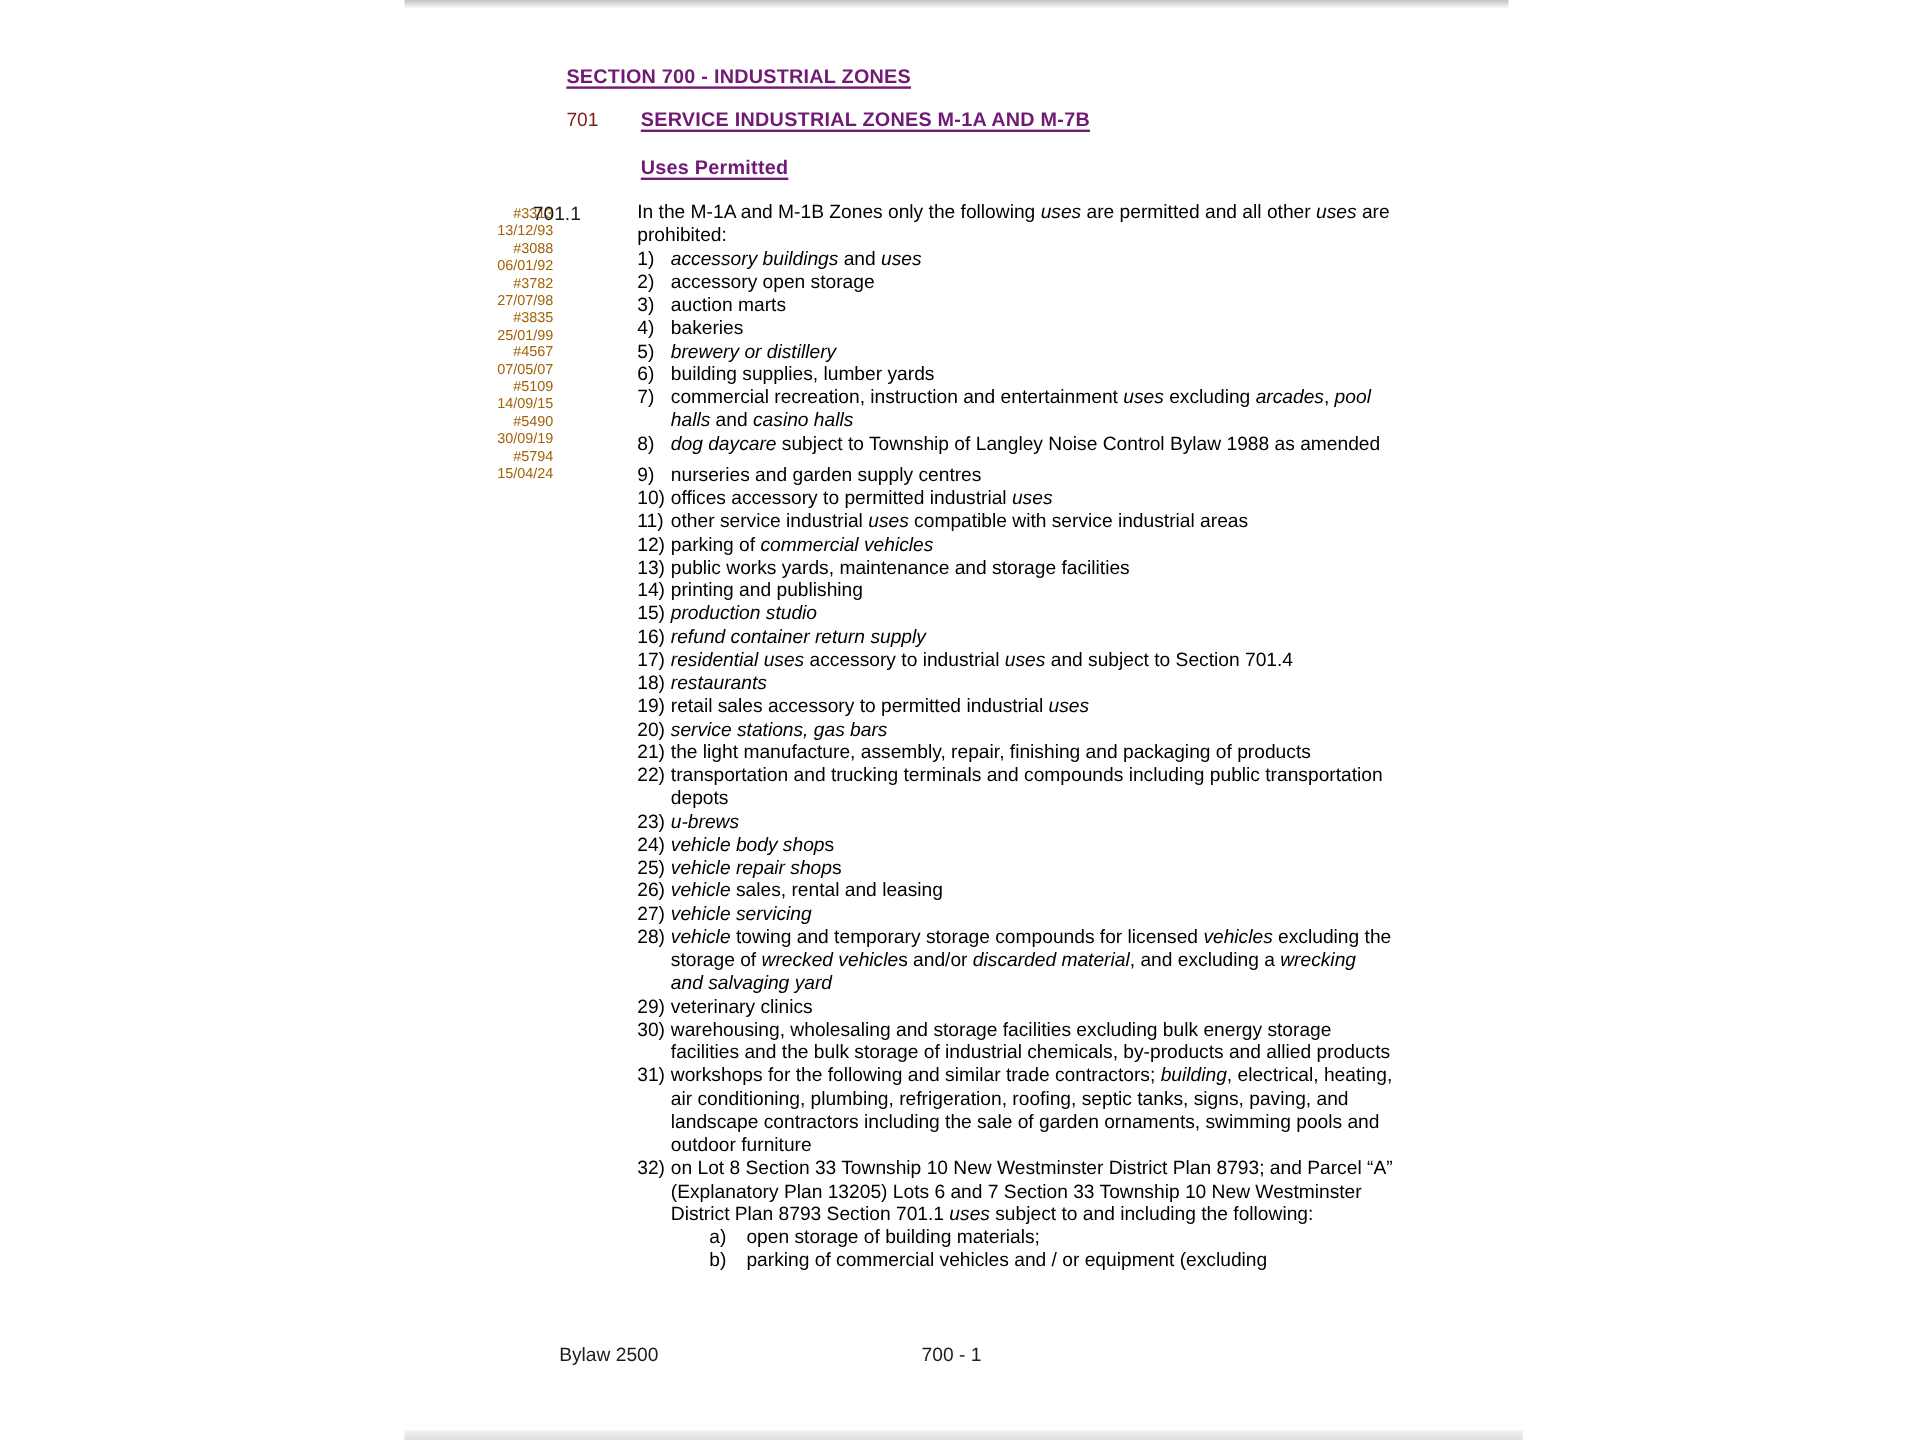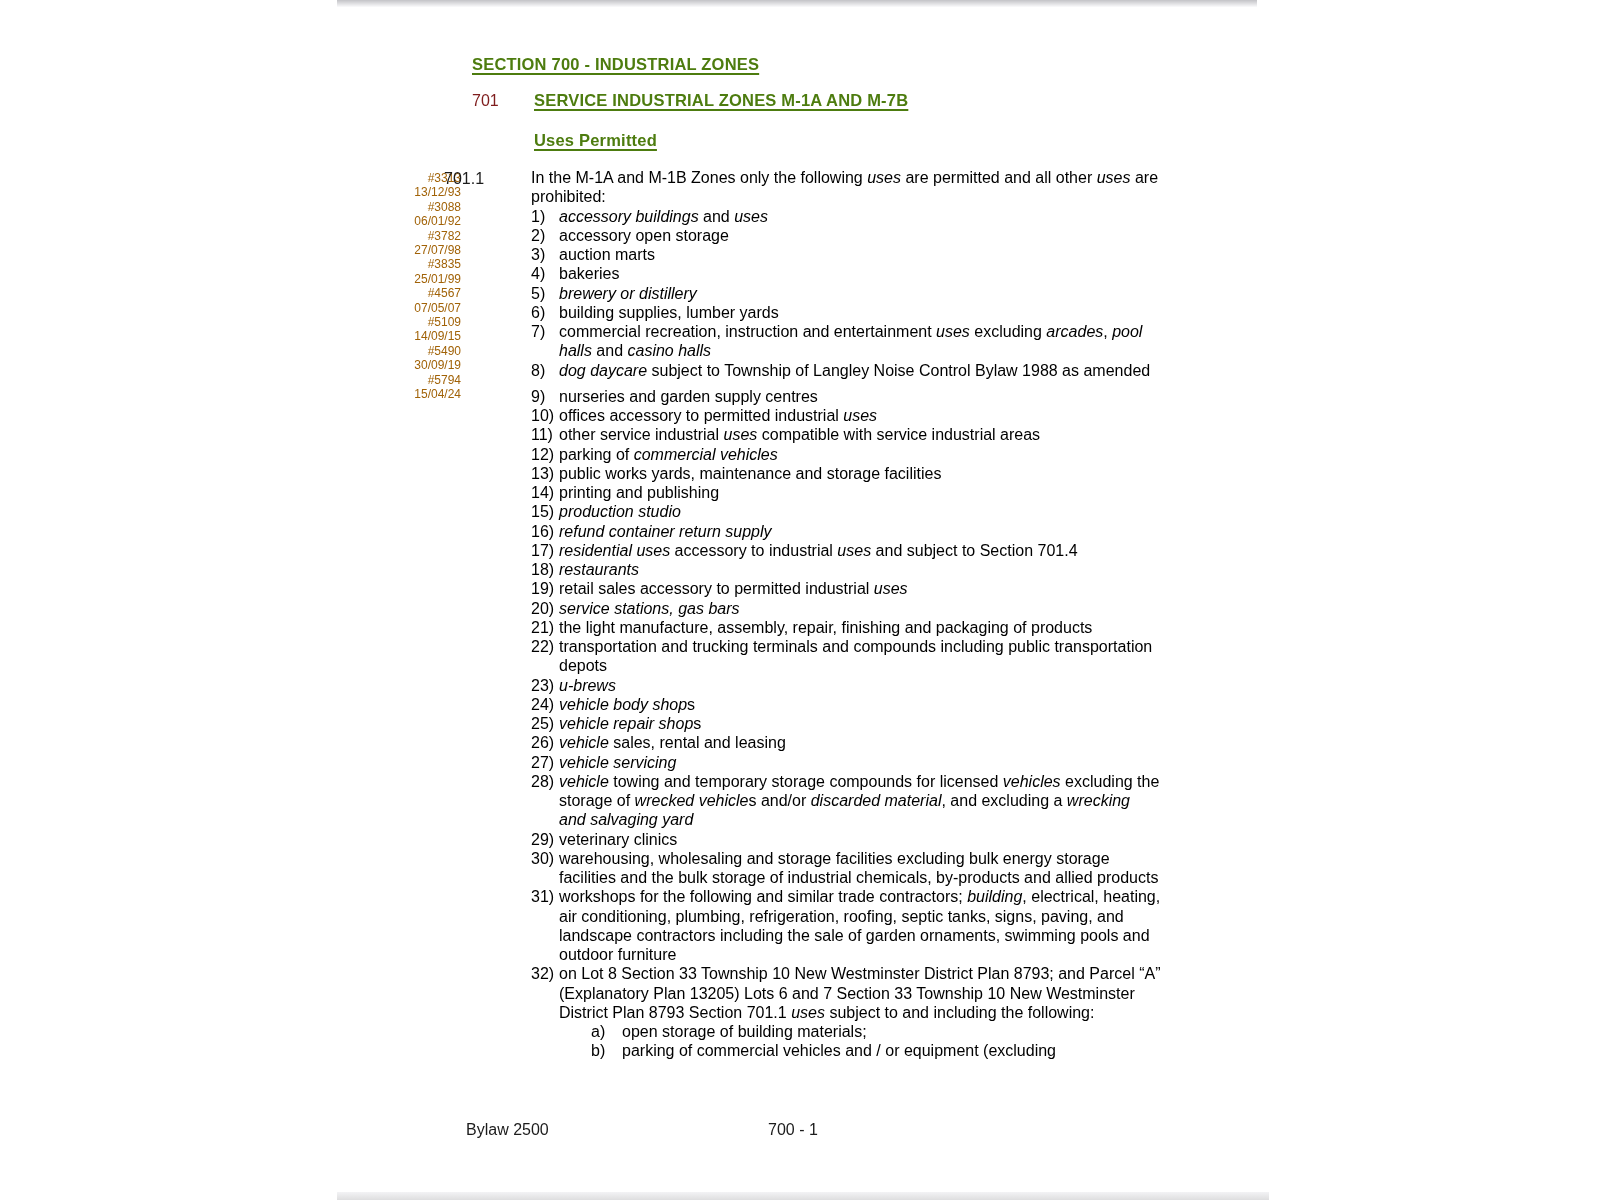--- a/index.html
+++ b/index.html
@@ -17,21 +17,21 @@
     position: absolute; left: 337px; top: 0; width: 920px; height: 7px;
     background: linear-gradient(#c3c3c7, #fbfbfc);
   }
   .page-edge-bottom {
     position: absolute; left: 337px; top: 1192px; width: 932px; height: 8px;
     background: linear-gradient(#f3f3f5, #dededf);
   }
 
   .heading {
     position: absolute;
-    font-weight: bold; color: #4d7c0f;
+    font-weight: bold; color: #701a75;
     font-size: 16.5px; letter-spacing: 0.2px;
     text-decoration: underline;
     text-decoration-thickness: 2px;
     text-underline-offset: 3px;
     white-space: nowrap;
   }
   #section-heading { left: 472px; top: 55px; }
   #clause-number { position: absolute; left: 472px; top: 92px; font-size: 16px; color: #7f1d1d; white-space: nowrap; }
   #clause-heading { left: 534px; top: 91px; }
   #uses-heading { left: 534px; top: 131px; }

